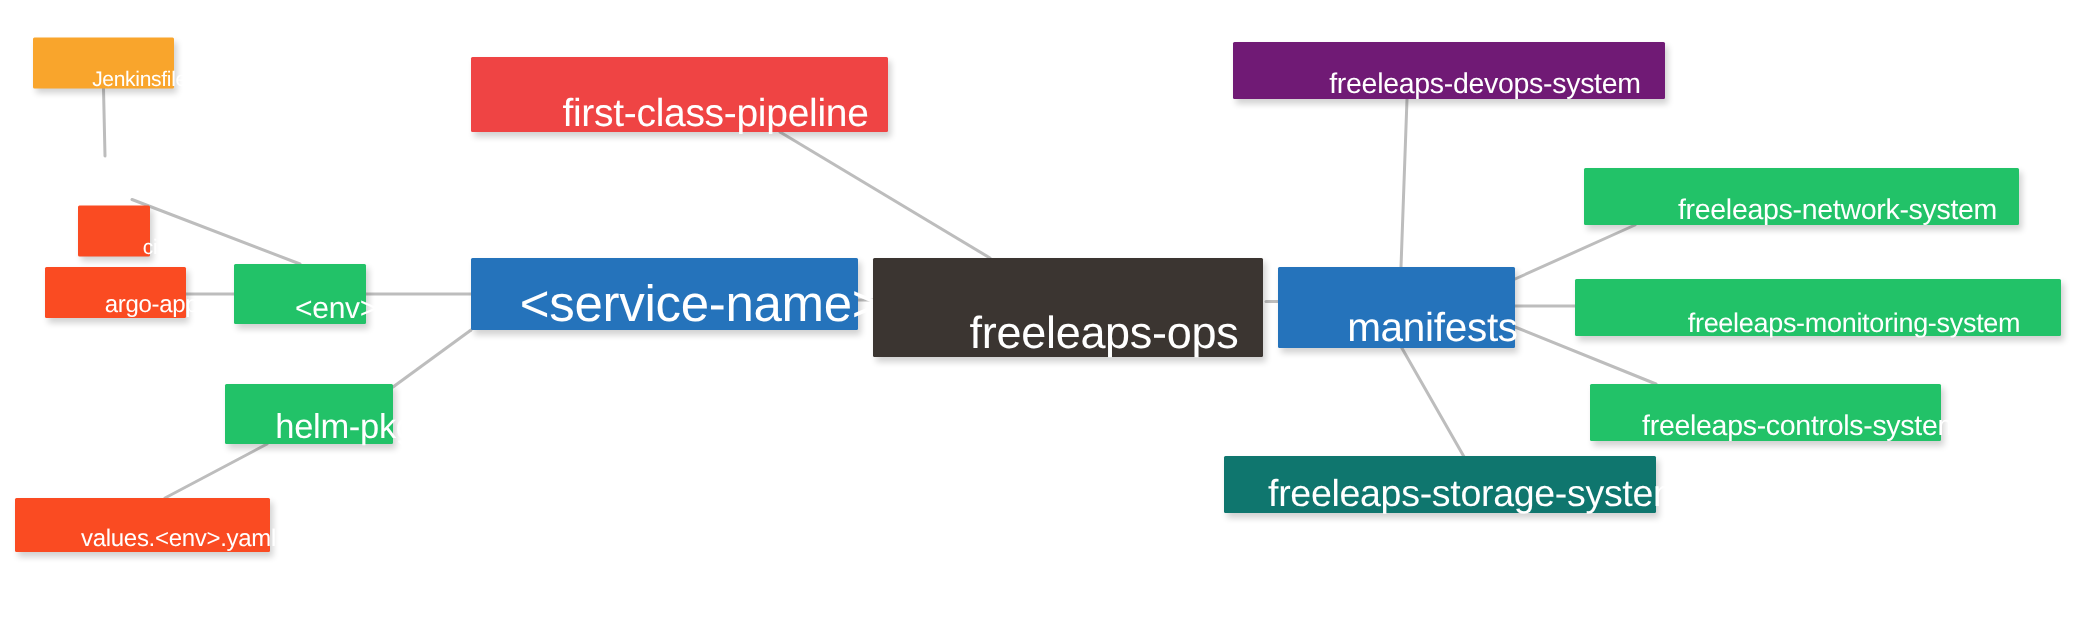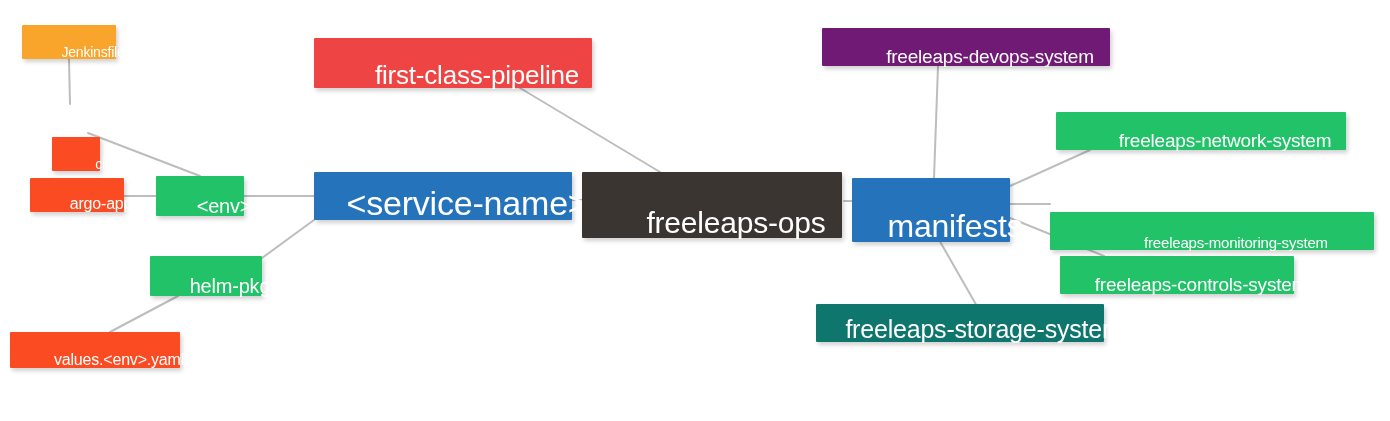--- a/index.html
+++ b/index.html
@@ -68,45 +68,45 @@
       </div>
       <div class="node" style="left: 52px; top: 104px; width: 36px; height: 34px; background: rgb(250, 75, 34); font-size: 14px; margin-top: 33px;">
         <span class="node-label">ci</span>
       </div>
       <div class="node" style="left: 30px; top: 178px; width: 94px; height: 34px; background: rgb(250, 75, 34); font-size: 16px;">
         <span class="node-label">argo-app</span>
       </div>
       <div class="node" style="left: 156px; top: 176px; width: 88px; height: 40px; background: rgb(34, 194, 104); font-size: 20px;">
         <span class="node-label">&lt;env&gt;</span>
       </div>
-      <div class="node" style="left: 150px; top: 256px; width: 112px; height: 40px; background: rgb(34, 194, 104); font-size: 20px;">
+      <div class="node" style="left: 150px; top: 256px; width: 112px; height: 40px; background: rgb(34, 194, 104); font-size: 23px;">
         <span class="node-label">helm-pkg</span>
       </div>
       <div class="node" style="left: 10px; top: 332px; width: 170px; height: 36px; background: rgb(250, 75, 34); font-size: 16px;">
         <span class="node-label">values.&lt;env&gt;.yaml</span>
       </div>
       <div class="node" style="left: 314px; top: 172px; width: 258px; height: 48px; background: rgb(37, 115, 187); font-size: 34px;">
         <span class="node-label">&lt;service-name&gt;</span>
       </div>
       <div class="node" style="left: 314px; top: 38px; width: 278px; height: 50px; background: #ef4444; font-size: 26px;">
         <span class="node-label">first-class-pipeline</span>
       </div>
       <div class="node" style="left: 582px; top: 172px; width: 260px; height: 66px; background: rgb(59, 53, 49); font-size: 30px;">
         <span class="node-label">freeleaps-ops</span>
       </div>
-      <div class="node" style="left: 852px; top: 178px; width: 158px; height: 64px; background: rgb(37, 115, 187); font-size: 32px;">
+      <div class="node" style="left: 852px; top: 178px; width: 158px; height: 54px; background: rgb(37, 115, 187); font-size: 27px;">
         <span class="node-label">manifests</span>
       </div>
       <div class="node" style="left: 798px; top: 28px; width: 288px; height: 38px; background: #701a75; font-size: 19px; margin-left: 24px;">
         <span class="node-label">freeleaps-devops-system</span>
       </div>
       <div class="node" style="left: 1056px; top: 112px; width: 290px; height: 38px; background: rgb(34, 194, 104); font-size: 19px;">
         <span class="node-label">freeleaps-network-system</span>
       </div>
-      <div class="node" style="left: 1050px; top: 186px; width: 324px; height: 38px; background: rgb(34, 194, 104); font-size: 15px; margin-top: 26px;">
+      <div class="node" style="left: 1050px; top: 186px; width: 324px; height: 38px; background: rgb(34, 194, 104); font-size: 18px;">
         <span class="node-label">freeleaps-monitoring-system</span>
       </div>
       <div class="node" style="left: 1060px; top: 256px; width: 234px; height: 38px; background: rgb(34, 194, 104); font-size: 19px;">
         <span class="node-label">freeleaps-controls-system</span>
       </div>
       <div class="node" style="left: 816px; top: 304px; width: 288px; height: 38px; background: #0f766e; font-size: 25px;">
         <span class="node-label">freeleaps-storage-system</span>
       </div>
     </div>
 </div>

